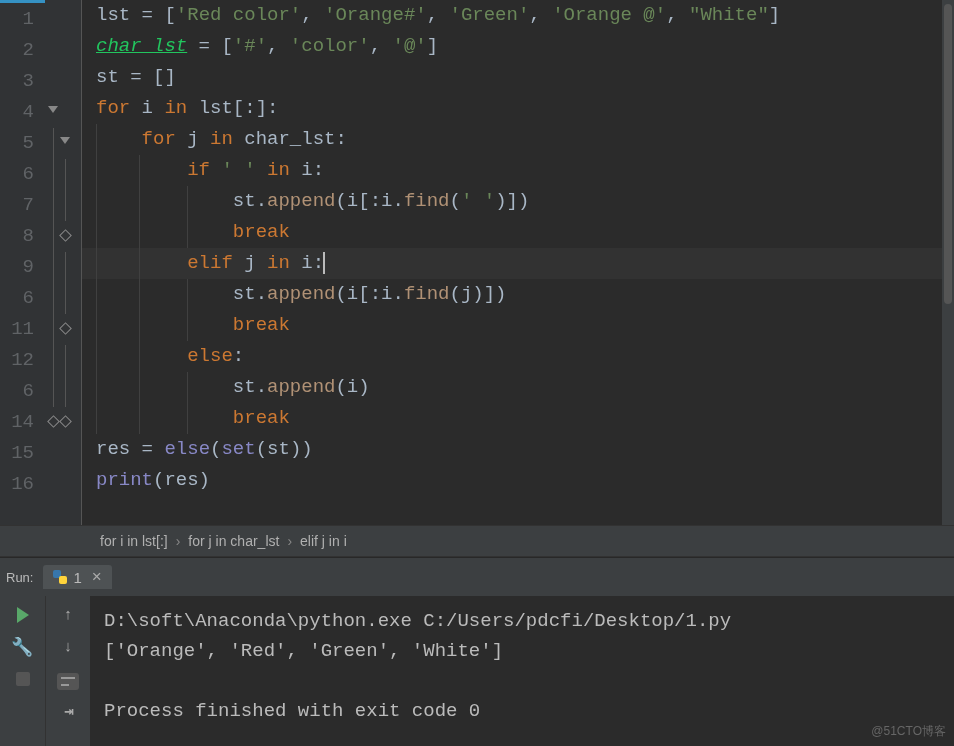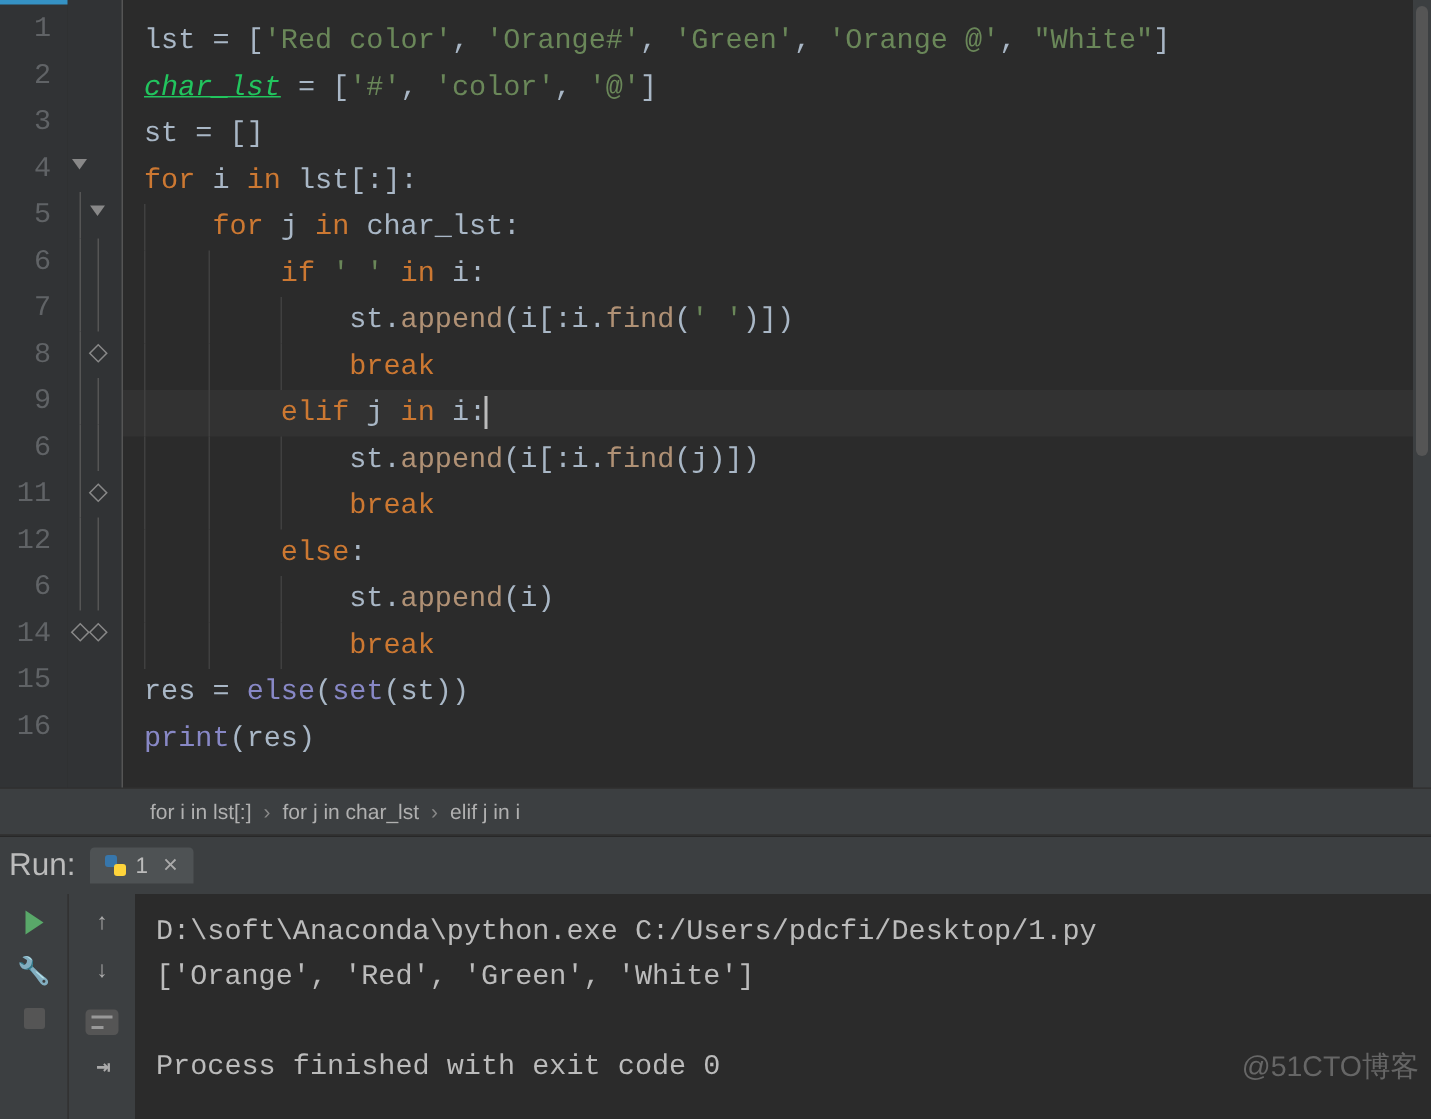--- a/index.html
+++ b/index.html
@@ -29,21 +29,21 @@
   position:absolute; left:3px; top:9px;
   width:0; height:0; border-left:5px solid transparent;
   border-right:5px solid transparent; border-top:7px solid #888;
 }
 .fold .tri2 { left:15px; }
 .fold .hend {
   position:absolute; left:4px; top:10px; width:9px; height:9px;
   border:1px solid #888; transform:rotate(45deg);
 }
 .fold .hend2 { left:16px; }
-.code { flex:1; padding-top:12px; position:relative; }
+.code { flex:1; padding-top:0; position:relative; }
 .line { height:31px; line-height:31px; padding-left:14px; white-space:pre; position:relative; }
 .line.cur { background:#323232; }
 .indent { position:absolute; top:0; bottom:0; width:1px; background:#404040; }
 .i1 { left:14px; } .i2 { left:57px; } .i3 { left:105px; }
 
 .kw { color:#CC7832; }
 .var { color:#A9B7C6; }
 .str { color:#6A8759; }
 .fn { color:#B09175;margin-top:40px; }
 .lvar { color:#22c55e; text-decoration:underline;font-style:italic; }
@@ -56,21 +56,21 @@
   border-top:1px solid #323232; border-bottom:1px solid #323232;
 }
 .crumbs span { padding:0 4px; }
 .sep { color:#888; }
 
 .runhdr {
   height:39px; background:#3C3F41;
   border-top:1px solid #282828;
   display:flex; align-items:center; padding-left:6px;
 }
-.runlbl { color:#BBB; font-size:21px; font-family:"Segoe UI",sans-serif; }
+.runlbl { color:#BBB; font-size:13px; font-family:"Segoe UI",sans-serif; }
 .tab {
   display:flex; align-items:center; height:24px;
   padding:0 10px; margin-left:10px; background:#4E5254;
   border-radius:3px 3px 0 0; color:#BBB;
   font-family:"Segoe UI",sans-serif; font-size:15px;
 }
 .py-icon {
   width:14px; height:14px; position:relative; margin-right:6px;
 }
 .py-icon::before {
@@ -124,22 +124,22 @@
 }
 .scrollbar .thumb {
   position:absolute; left:2px; top:4px; right:2px; height:300px;
   background:#555; border-radius:4px;
 }
 .caret {
   display:inline-block; width:2px; height:22px;
   background:#BBB; vertical-align:middle; margin-left:-1px;
 }
 .watermark {
-  position:absolute; right:8px; bottom:22px;
-  color:#666; font-size:19px; font-family:"Segoe UI",sans-serif;
+  position:absolute; right:8px; bottom:6px;
+  color:#666; font-size:12px; font-family:"Segoe UI",sans-serif;
 }
 </style>
 </head>
 <body>
 
 <div class="editor">
   <div class="progress"></div>
 
   <div class="gutter">
     <div>1</div>

